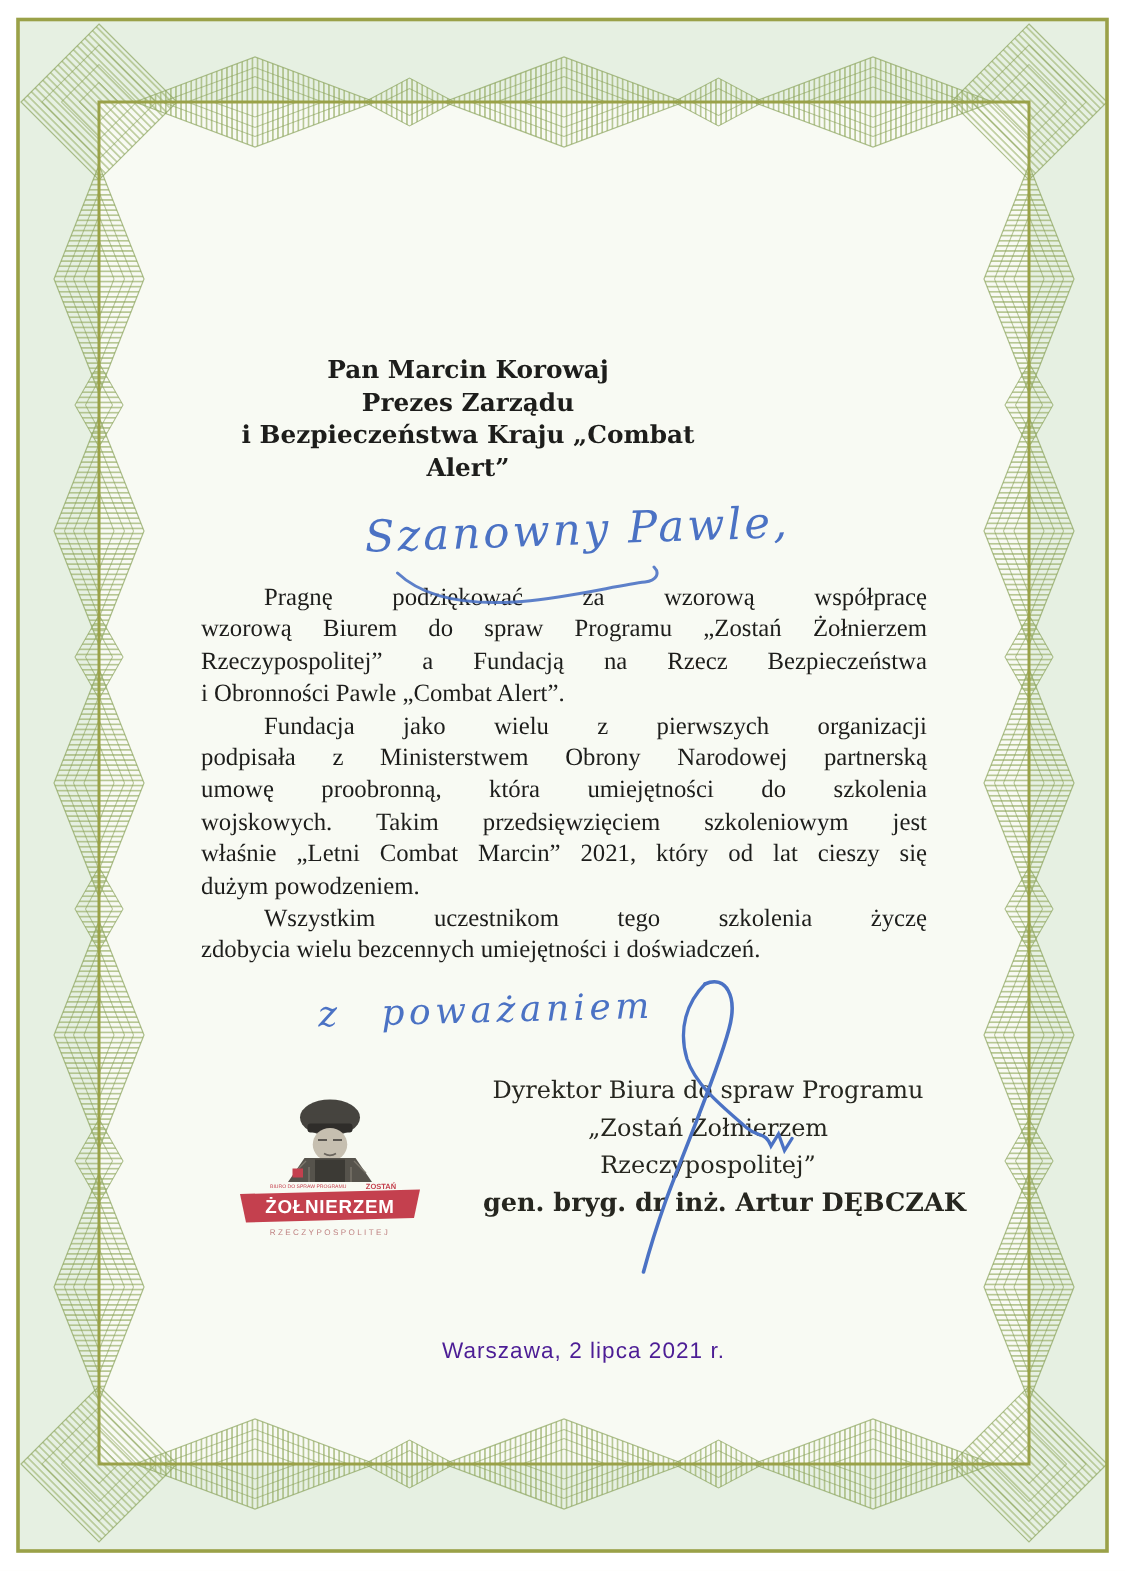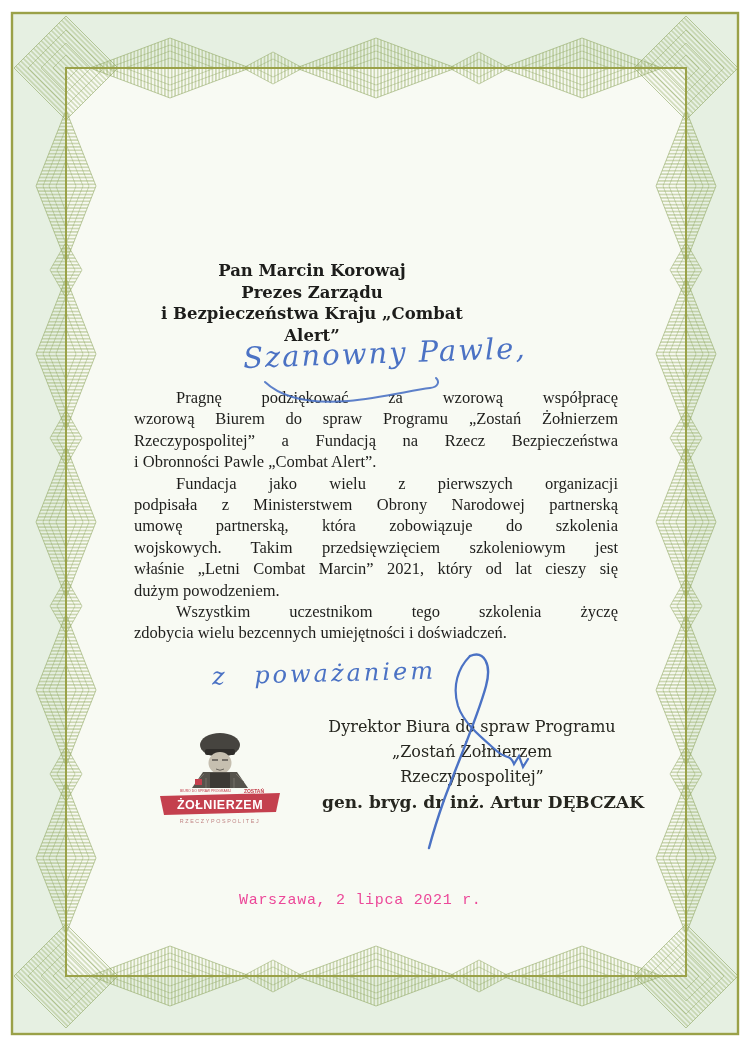--- a/index.html
+++ b/index.html
@@ -7,21 +7,20 @@
     position:relative;width:750px;height:1047px;background:#ffffff;
     font-family:"Liberation Serif", serif;color:#1d1d1b;overflow:hidden;
   }
   .border-layer{position:absolute;left:0;top:0;width:750px;height:1047px;}
   .content{position:absolute;left:0;top:0;width:750px;height:1047px;}
 
   .recipient{
     position:absolute;left:147px;top:236px;width:330px;text-align:center;
     font-weight:bold;font-size:16.5px;line-height:21.5px;
     font-family:"DejaVu Serif","Liberation Serif",serif;
-    margin-top:24px;
   }
   .greeting{
     position:absolute;left:243px;top:336px;width:280px;
     font-style:italic;font-size:29px;color:#4b72c4;
     font-family:"DejaVu Serif",serif;transform:rotate(-2deg);
     letter-spacing:2px;white-space:nowrap;
   }
   .body-text{
     position:absolute;left:134px;top:387px;width:484px;
     font-size:16.5px;line-height:21.4px;
@@ -40,23 +39,23 @@
     position:absolute;left:322px;top:714px;width:300px;text-align:center;
     font-family:"DejaVu Serif","Liberation Serif",serif;
     font-size:16px;line-height:25px;color:#26261f;
   }
   .sig-name{
     position:absolute;left:322px;top:792px;width:300px;text-align:center;
     font-family:"DejaVu Serif","Liberation Serif",serif;
     font-weight:bold;font-size:17px;color:#26261f;white-space:nowrap;
   }
   .place-date{
-    position:absolute;left:239px;top:892px;width:300px;
-    font-family:Liberation Mono, monospace;font-size:15px;
-    letter-spacing:0.7px;color:#ec4899;
+    position:absolute;left:239px;top:892px;width:300px;text-align:center;
+    font-family:Liberation Sans, sans-serif;font-size:15px;
+    letter-spacing:0.7px;color:#4c1d95;
   }
   .logo{position:absolute;left:158px;top:726px;width:124px;height:110px;}
   .ink-layer{position:absolute;left:0;top:0;width:750px;height:1047px;pointer-events:none;}
 </style>
 </head>
 <body>
 
 <div class="page">
 
   <svg class="border-layer" viewBox="0 0 750 1047" xmlns="http://www.w3.org/2000/svg" aria-hidden="true">
@@ -160,21 +159,21 @@
     <div class="body-text">
       <p>
         <span class="jline first">Pragnę podziękować za wzorową współpracę</span>
         <span class="jline">wzorową Biurem do spraw Programu „Zostań Żołnierzem</span>
         <span class="jline">Rzeczypospolitej” a Fundacją na Rzecz Bezpieczeństwa</span>
         <span class="jline last">i Obronności Pawle „Combat Alert”.</span>
       </p>
       <p>
         <span class="jline first">Fundacja jako wielu z pierwszych organizacji</span>
         <span class="jline">podpisała z Ministerstwem Obrony Narodowej partnerską</span>
-        <span class="jline">umowę partnerską, która zobowiązuje do szkolenia</span>
+        <span class="jline">umowę proobronną, która umiejętności do szkolenia</span>
         <span class="jline">wojskowych. Takim przedsięwzięciem szkoleniowym jest</span>
         <span class="jline">właśnie „Letni Combat Marcin” 2021, który od lat cieszy się</span>
         <span class="jline last">dużym powodzeniem.</span>
       </p>
       <p>
         <span class="jline first">Wszystkim uczestnikom tego szkolenia życzę</span>
         <span class="jline last">zdobycia wielu bezcennych umiejętności i doświadczeń.</span>
       </p>
     </div>
 

